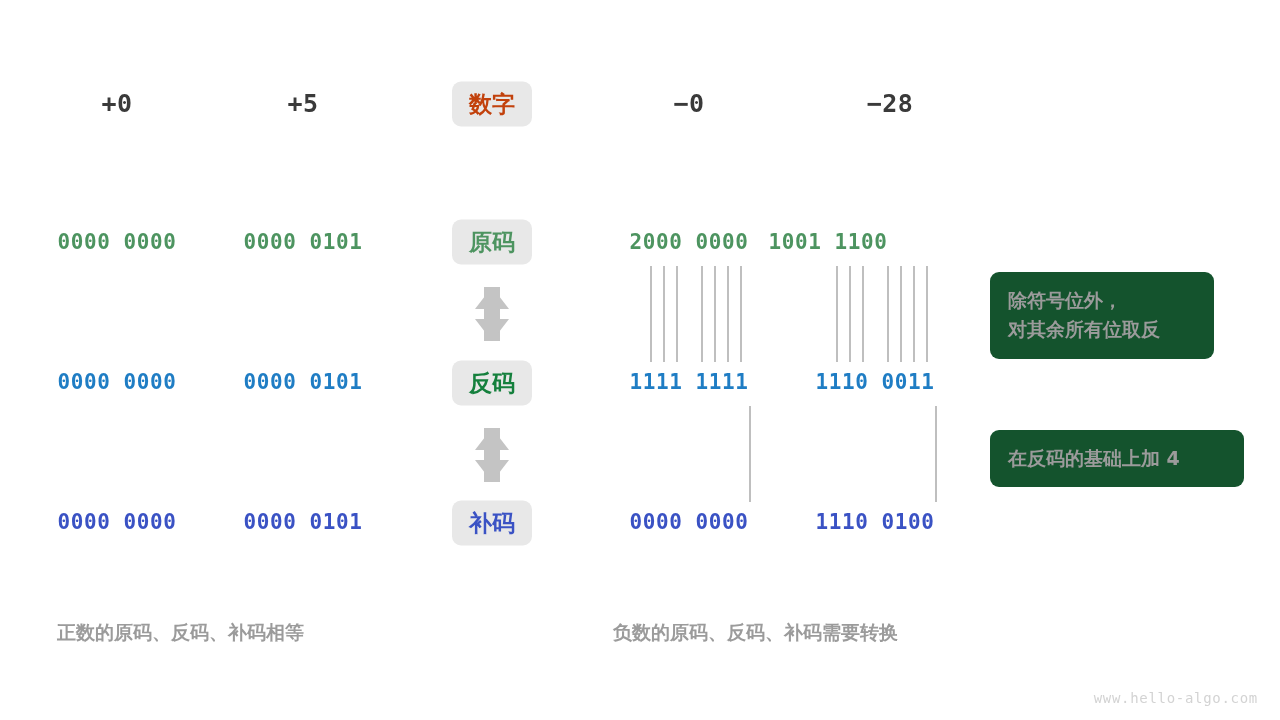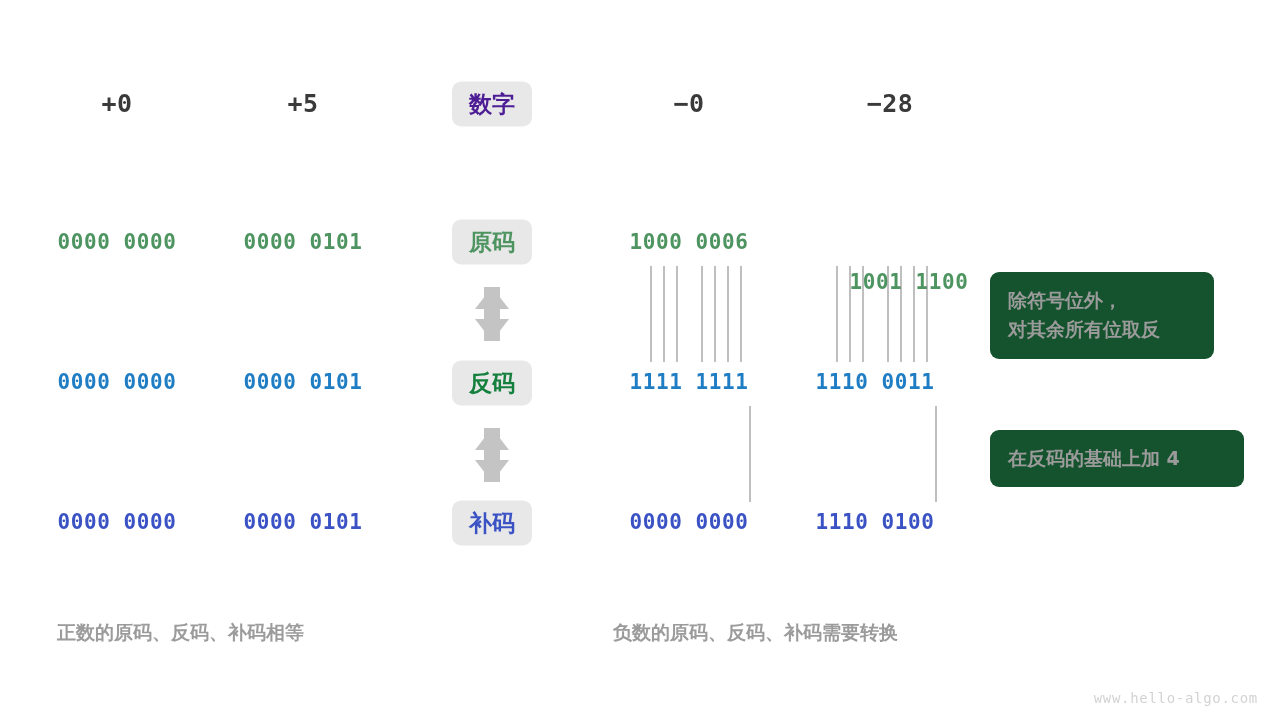--- a/index.html
+++ b/index.html
@@ -53,21 +53,21 @@
     position: absolute;
     transform: translate(-50%, -50%);
     background: #e8e8e8;
     border-radius: 9px;
     padding: 11px 17px;
     font-size: 23px;
     font-weight: bold;
     line-height: 1;
     white-space: nowrap;
   }
-  .pill.dark   { color: #4c1d95; }
+  .pill.dark   { color: #c2410c; }
   .pill.green  { color: #4d9460; }
   .pill.blue   { color: #15803d; }
   .pill.indigo { color: #3a52c4; }
 
   
   .note {
     position: absolute;
     background: #14532d;
     border-radius: 9px;
     color: #9b9b9b;
@@ -120,23 +120,23 @@
   <div class="cell num-head" style="left:689px; top:103px;">−0</div>
 
   <div class="cell num-head" style="left:875px; top:103px;margin-left:15px;">−28</div>
 
   <div class="cell bits green" style="left:117px; top:242px;">0000 0000</div>
 
   <div class="cell bits green" style="left:303px; top:242px;">0000 0101</div>
 
   <div class="pill green" style="left:492px; top:242px;">原码</div>
 
-  <div class="cell bits green" style="left:689px; top:242px;">1000 0006</div>
-
-  <div class="cell bits green" style="left:909px; top:242px;margin-top:40px;">1001 1100</div>
+  <div class="cell bits green" style="left:689px; top:242px;">2000 0000</div>
+
+  <div class="cell bits green" style="left:828px; top:242px;">1001 1100</div>
 
   <div class="cell bits blue" style="left:117px; top:382px;">0000 0000</div>
 
   <div class="cell bits blue" style="left:303px; top:382px;">0000 0101</div>
 
   <div class="pill blue" style="left:492px; top:383px;">反码</div>
 
   <div class="cell bits blue" style="left:689px; top:382px;">1111 1111</div>
 
   <div class="cell bits blue" style="left:875px; top:382px;">1110 0011</div>

